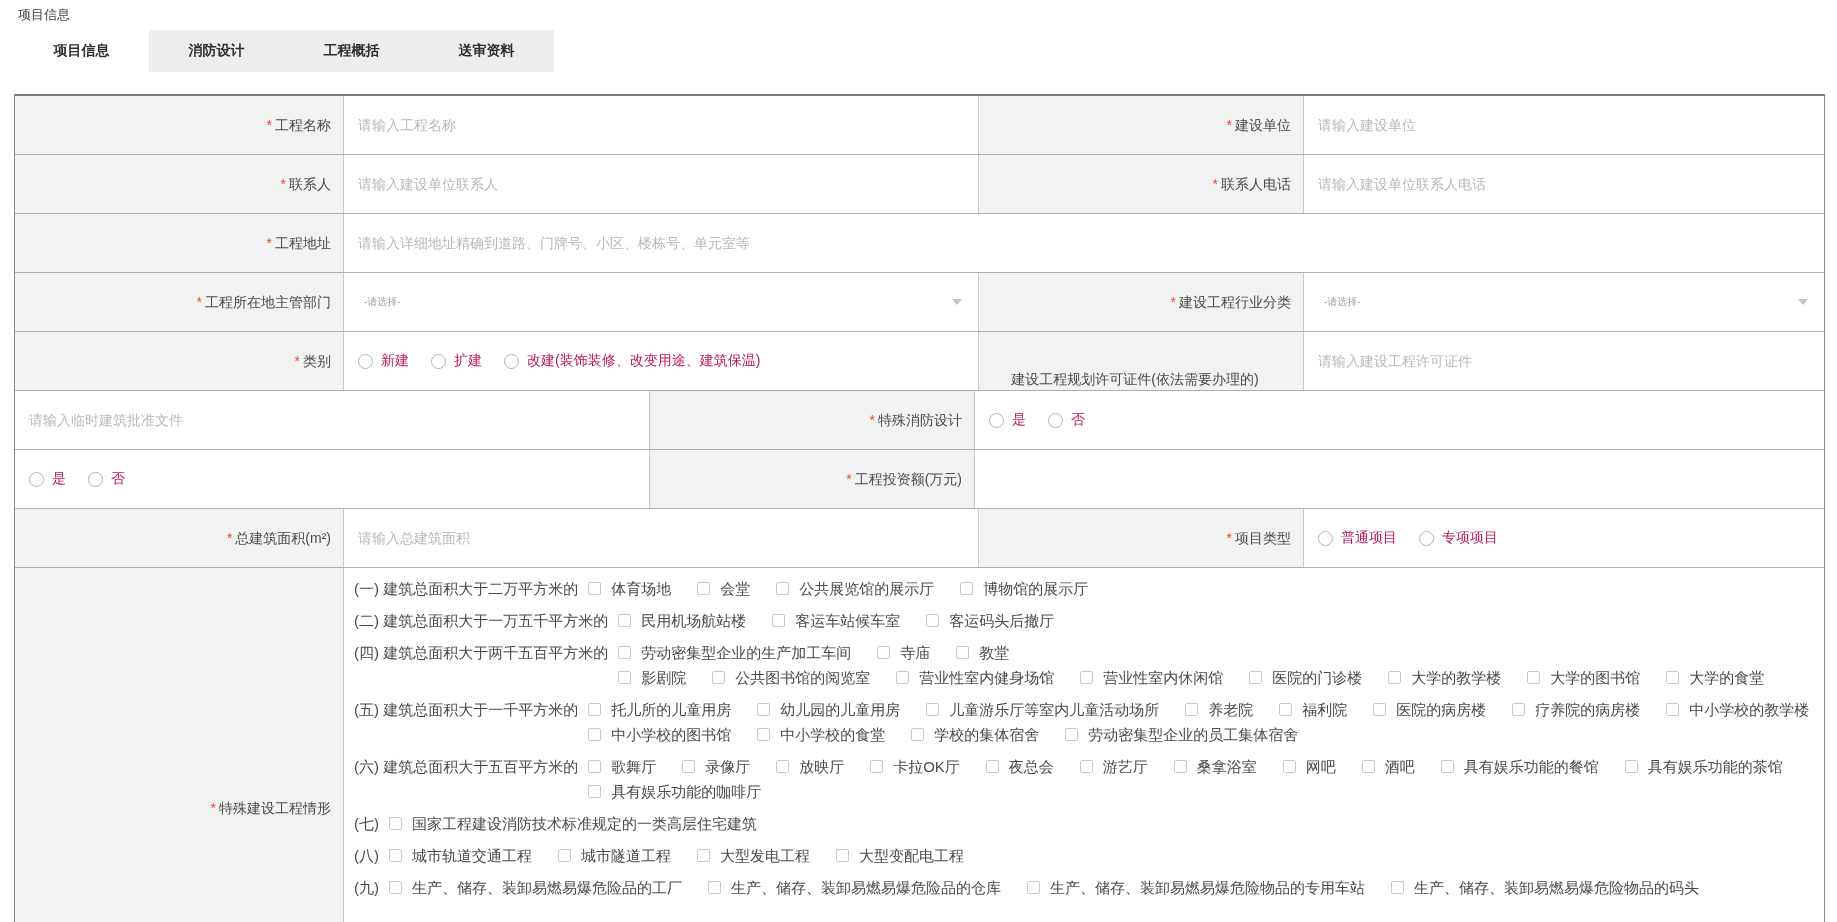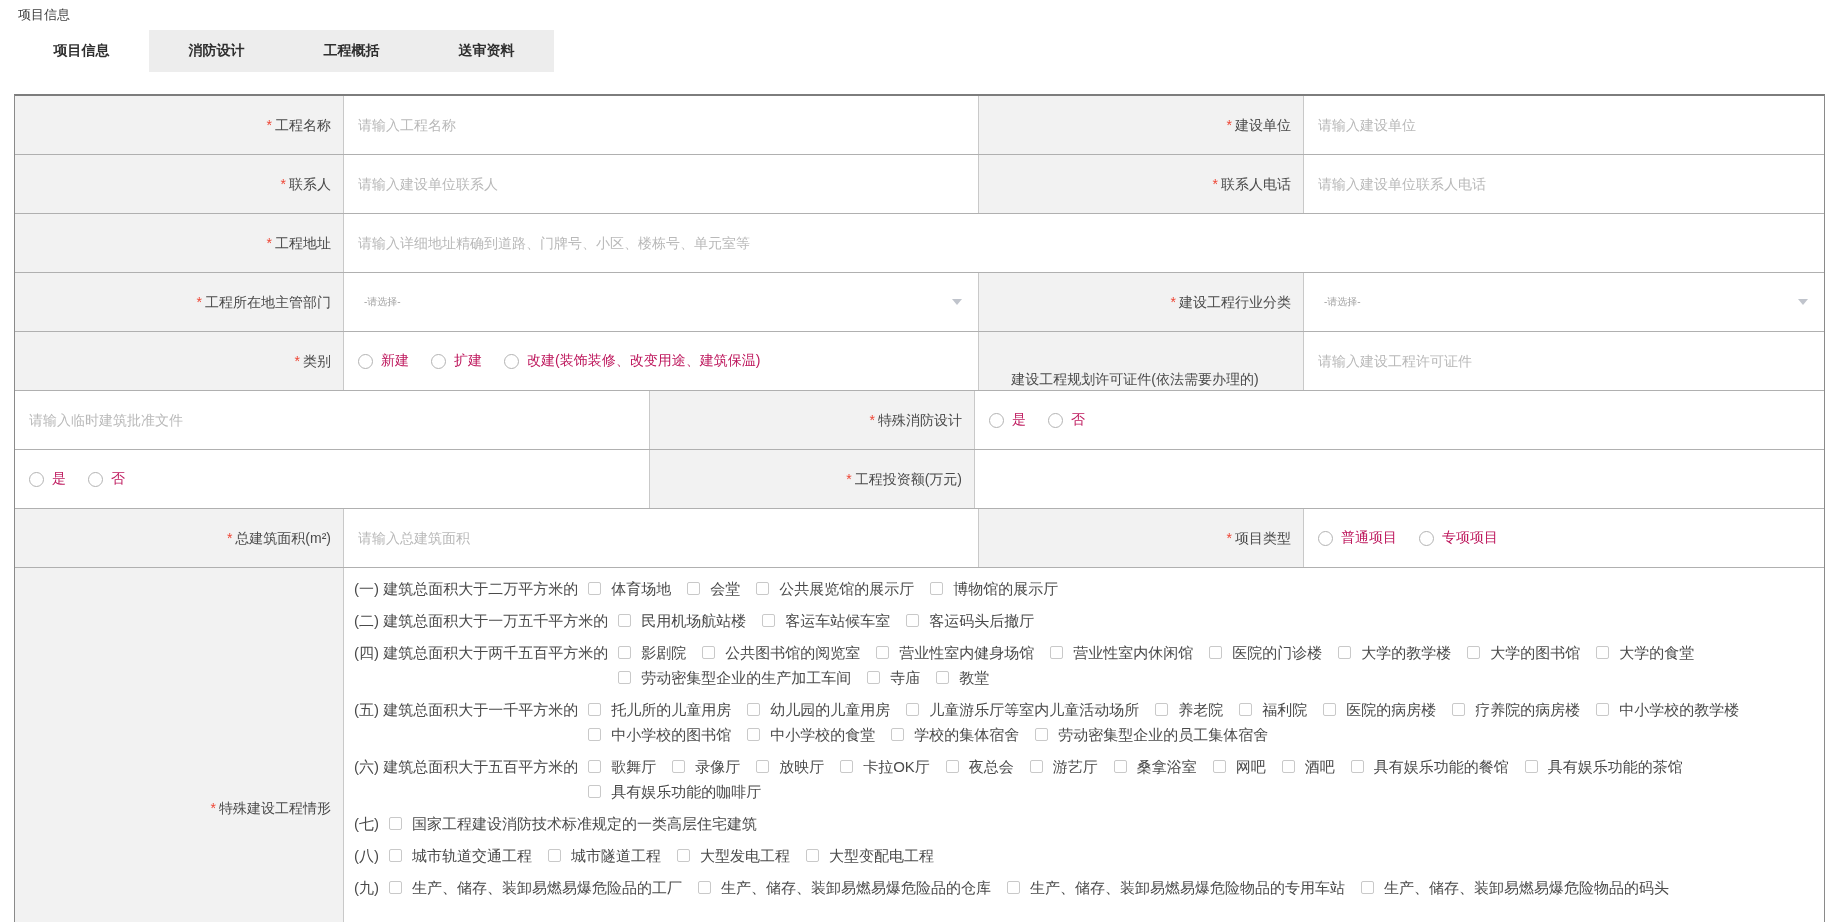--- a/index.html
+++ b/index.html
@@ -41,21 +41,21 @@
   .rdot{width:15px;height:15px;border:1px solid #b3b3b3;border-radius:50%;background:#fff;
         margin-right:8px;flex:none;box-sizing:border-box;}
   .rlab{font-size:14px;color:#be185d;white-space:nowrap;}
   
   .bigrow{height:480px;align-items:stretch;display:flex;}
   .bigrow .lbl{height:100%;}
   .cb-content{flex:1;padding:10px 0 0 10px;overflow:hidden;}
   .cb-group{display:flex;align-items:flex-start;margin-bottom:11px;font-size:15px;color:#4a4a4a;}
   .cb-prefix{white-space:nowrap;line-height:21px;flex:none;}
   .cb-lines{display:flex;flex-direction:column;gap:4px;margin-left:10px;}
-  .cb-line{display:flex;align-items:center;gap:16px;white-space:nowrap;}
+  .cb-line{display:flex;align-items:center;gap:26px;white-space:nowrap;}
   .cb-item{display:inline-flex;align-items:center;gap:10px;cursor:pointer;}
   .cb-box{width:13px;height:13px;border:1px solid #c9c9c9;border-radius:2px;background:#fff;flex:none;box-sizing:border-box;}
   .cb-text{line-height:21px;}
 </style>
 </head>
 <body>
 
 <div class="page-title">项目信息</div>
 
 <div class="tabs">
@@ -278,20 +278,34 @@
               </span>
             </div>
           </div>
         </div>
         <div class="cb-group">
           <span class="cb-prefix">(四) 建筑总面积大于两千五百平方米的</span>
           <div class="cb-lines">
             <div class="cb-line">
               <span class="cb-item">
                 <span class="cb-box"></span>
+                <span class="cb-text">劳动密集型企业的生产加工车间</span>
+              </span>
+              <span class="cb-item">
+                <span class="cb-box"></span>
+                <span class="cb-text">寺庙</span>
+              </span>
+              <span class="cb-item">
+                <span class="cb-box"></span>
+                <span class="cb-text">教堂</span>
+              </span>
+            </div>
+            <div class="cb-line">
+              <span class="cb-item">
+                <span class="cb-box"></span>
                 <span class="cb-text">影剧院</span>
               </span>
               <span class="cb-item">
                 <span class="cb-box"></span>
                 <span class="cb-text">公共图书馆的阅览室</span>
               </span>
               <span class="cb-item">
                 <span class="cb-box"></span>
                 <span class="cb-text">营业性室内健身场馆</span>
               </span>
@@ -309,34 +323,20 @@
               </span>
               <span class="cb-item">
                 <span class="cb-box"></span>
                 <span class="cb-text">大学的图书馆</span>
               </span>
               <span class="cb-item">
                 <span class="cb-box"></span>
                 <span class="cb-text">大学的食堂</span>
               </span>
             </div>
-            <div class="cb-line">
-              <span class="cb-item">
-                <span class="cb-box"></span>
-                <span class="cb-text">劳动密集型企业的生产加工车间</span>
-              </span>
-              <span class="cb-item">
-                <span class="cb-box"></span>
-                <span class="cb-text">寺庙</span>
-              </span>
-              <span class="cb-item">
-                <span class="cb-box"></span>
-                <span class="cb-text">教堂</span>
-              </span>
-            </div>
           </div>
         </div>
         <div class="cb-group">
           <span class="cb-prefix">(五) 建筑总面积大于一千平方米的</span>
           <div class="cb-lines">
             <div class="cb-line">
               <span class="cb-item">
                 <span class="cb-box"></span>
                 <span class="cb-text">托儿所的儿童用房</span>
               </span>

